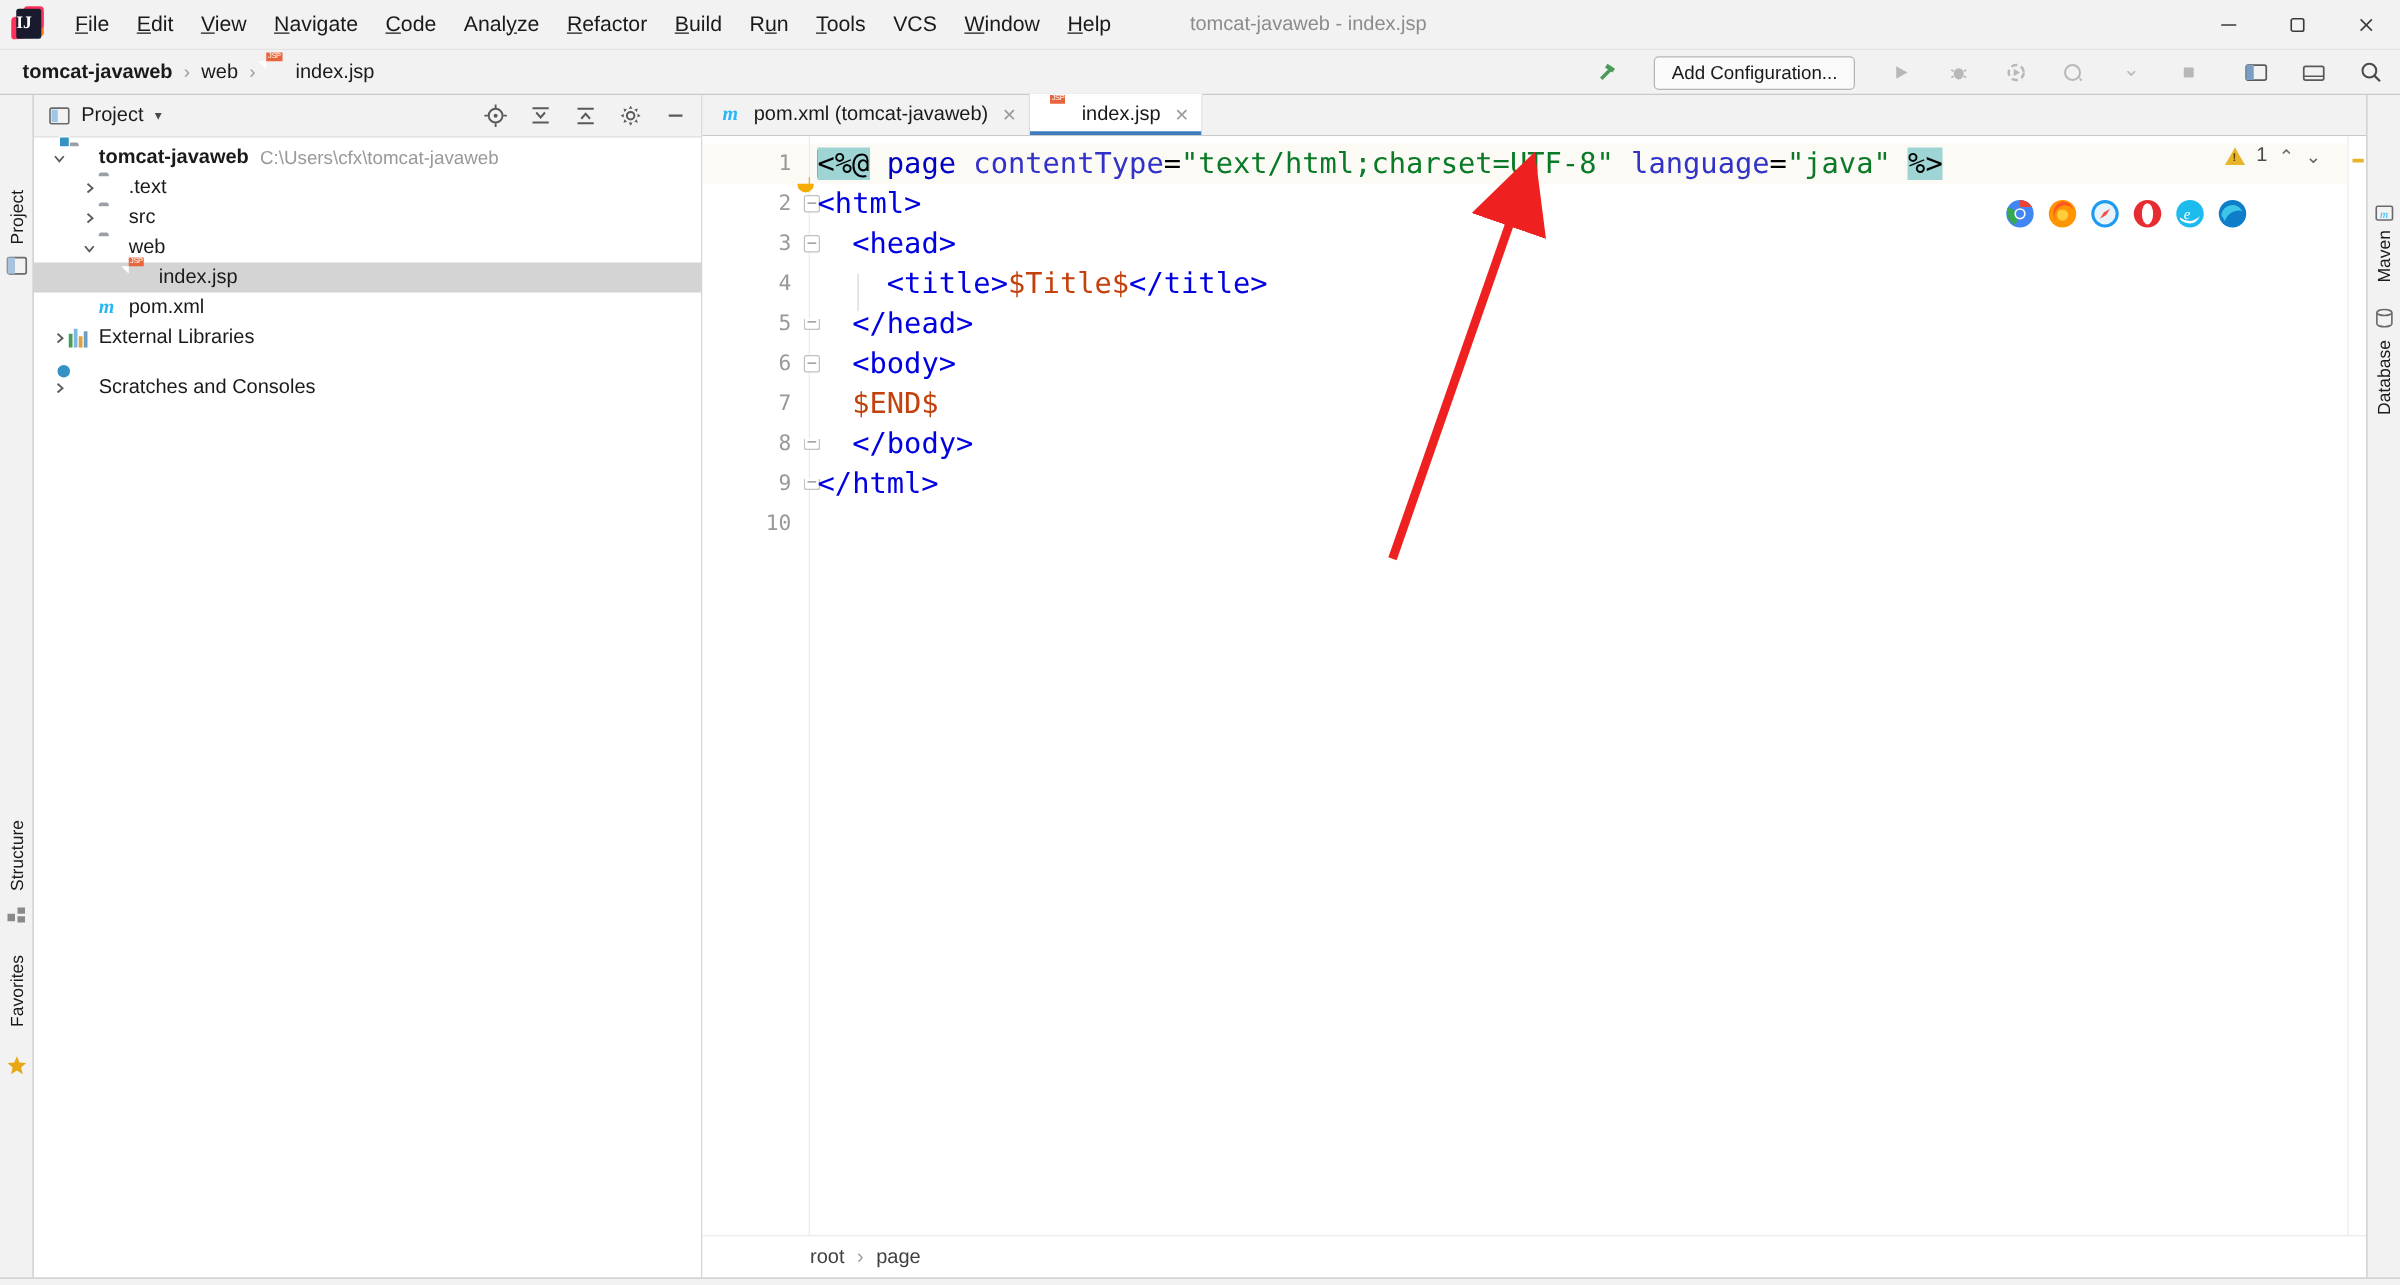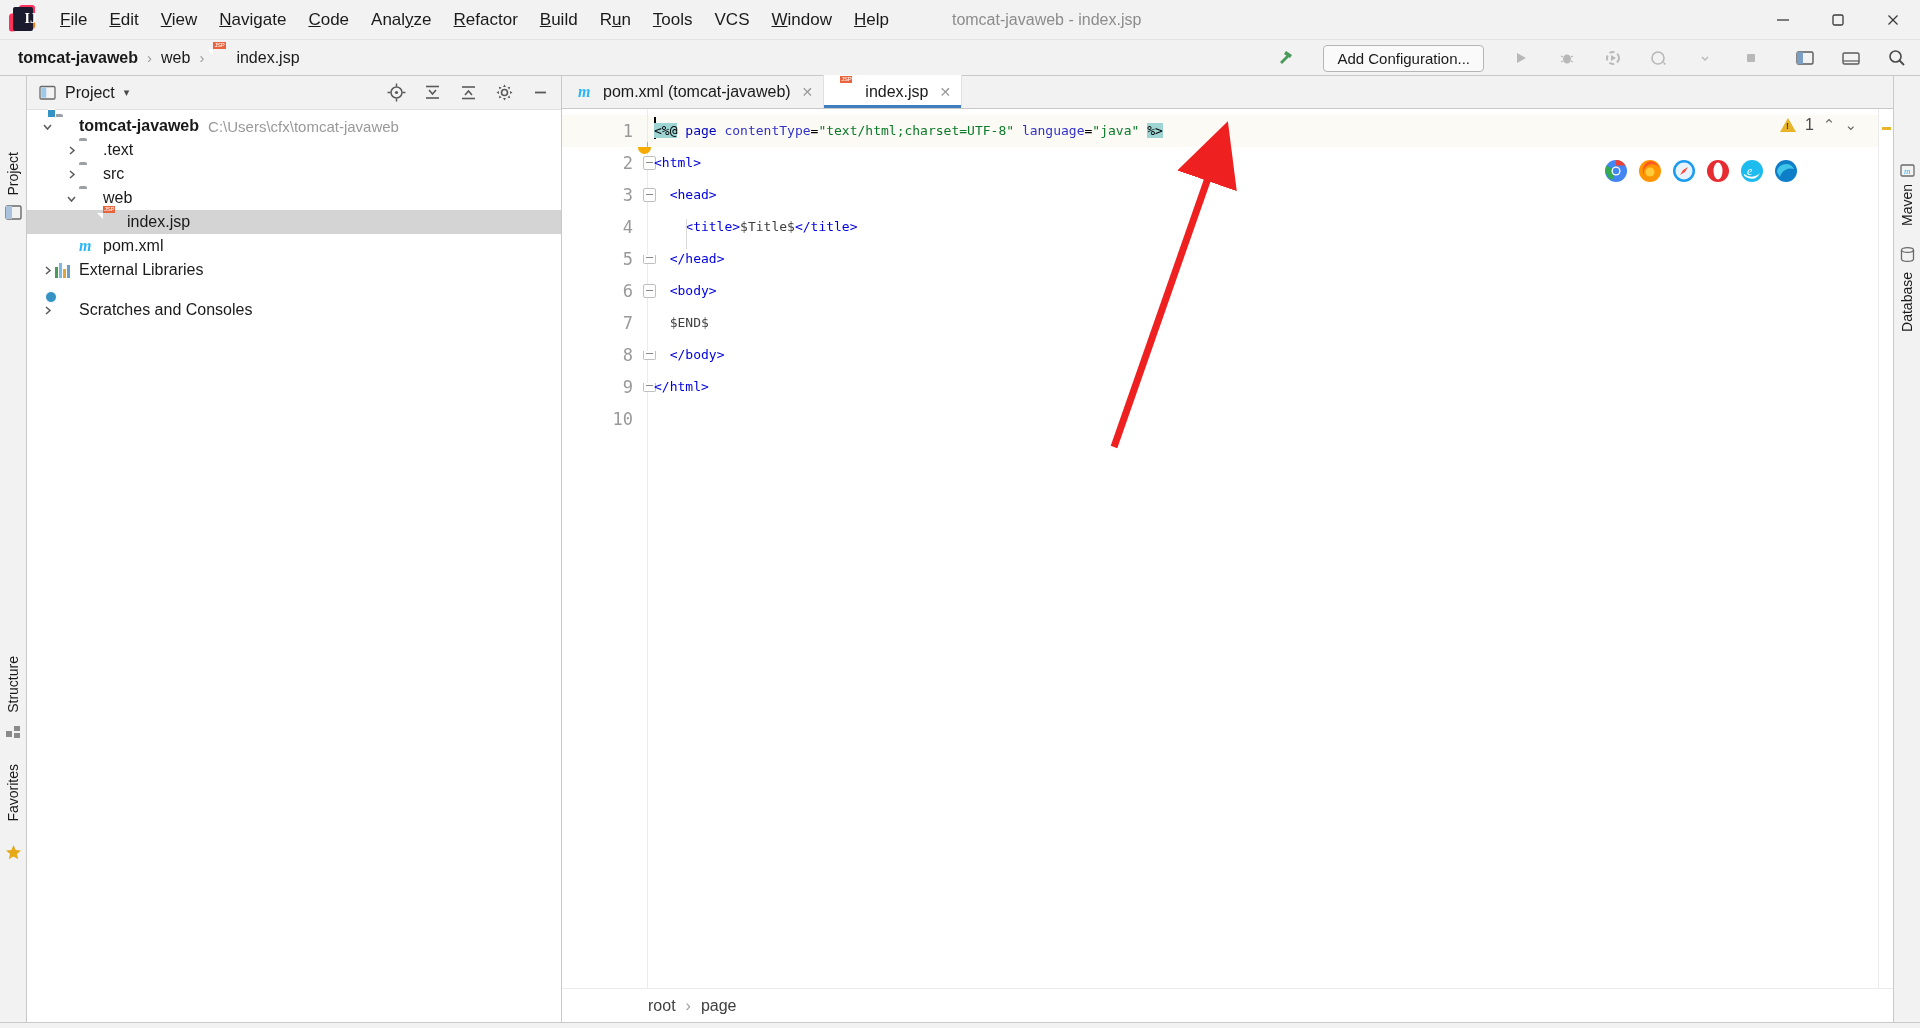--- a/index.html
+++ b/index.html
@@ -29,21 +29,21 @@
   }
   .app-logo .sq {
     position: absolute; border-radius: 3px;
   }
   .app-logo .s1 { left:0; top:8px; width:14px; height:18px; background:#fe315d; transform:skewY(-6deg); }
   .app-logo .s2 { left:7px; top:2px; width:19px; height:22px; background:#f97a12; }
   .app-logo .s3 { left:10px; top:0px; width:16px; height:18px; background:#fe315d; }
   .app-logo .s4 { left:4px; top:2px; width:20px; height:24px; background:#1a1a2e; border-radius:2px; }
   .app-logo .letter {
     position:absolute; left:4px; top:2px; width:24px; height:24px;
-    color:#fff; font-size:14px; line-height:24px; text-align:right; font-weight:bold;
+    color:#fff; font-size:14px; line-height:24px; text-align:left; font-weight:bold;
     font-family:"Liberation Serif", serif;
   }
   .menu-items { display: flex; align-items: center; height: 100%; }
   .menu-item {
     padding: 0 11px;
     font-size: 17px;
     color: #1a1a1a;
     line-height: 40px;
     height: 40px;
     cursor: default;
@@ -241,31 +241,31 @@
   .bulb {
     position:absolute; left: 76px; top: 32px;
     width: 13px; height: 13px; border-radius: 50%;
     background: #f5ab00;
   }
 
   .code {
     flex: 1; position: relative;
     padding-top: 6px;
     font-family: "DejaVu Sans Mono", monospace;
-    font-size: 13px;
+    font-size: 23px;
     min-width: 0;
   }
   .cline { height: 32px; line-height: 32px; white-space: pre; padding-left: 6px; }
   .cline.cur { background: #fcfaf5; }
   .tk-dir { color: #000; background: #9ed4d4; }
   .tk-attr { color: #3232c8; }
   .tk-kw  { color: #0000c0; }
   .tk-str { color: #0a7a28; }
   .tk-tag { color: #0000e0; }
-  .tk-txt { color: #404040; }
+  .tk-txt { color: #c2410c; }
   .tk-op  { color: #000; }
   .caret {
     display:inline-block; width:2px; height:22px; background:#000;
     vertical-align:-4px; margin-right:-2px;
   }
   .indent-guide {
     position:absolute; left: 38px; top: 110px; width:1px; height:30px; background:#d8d8d8;
   }
 
   

